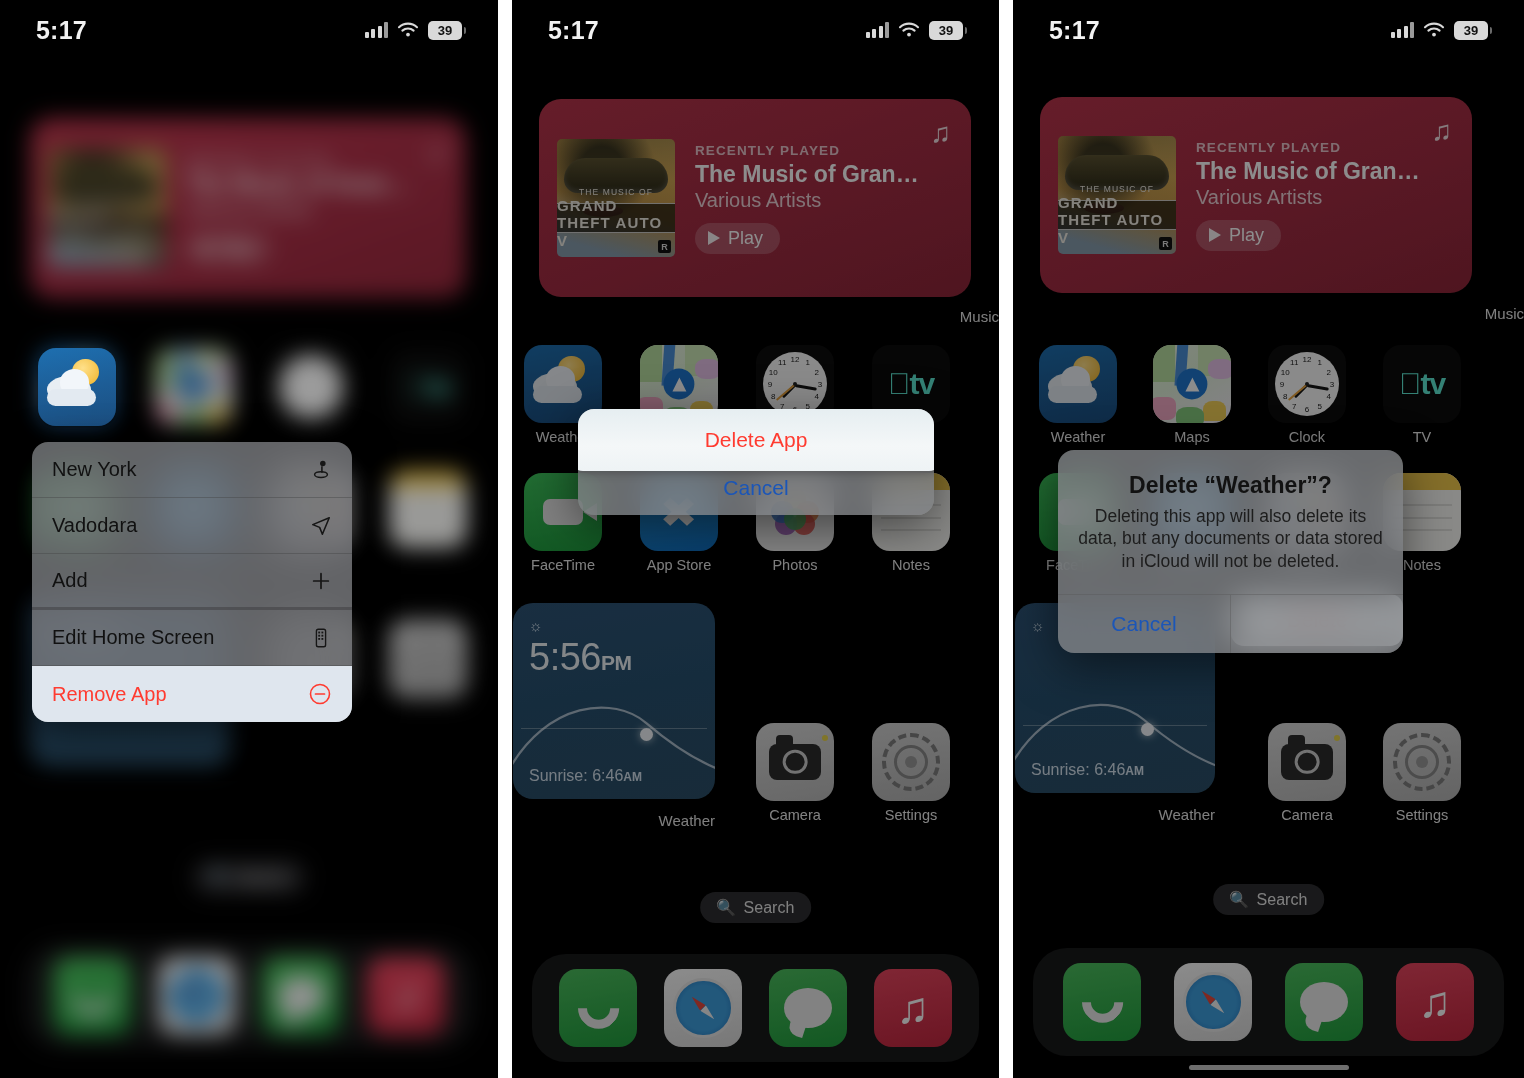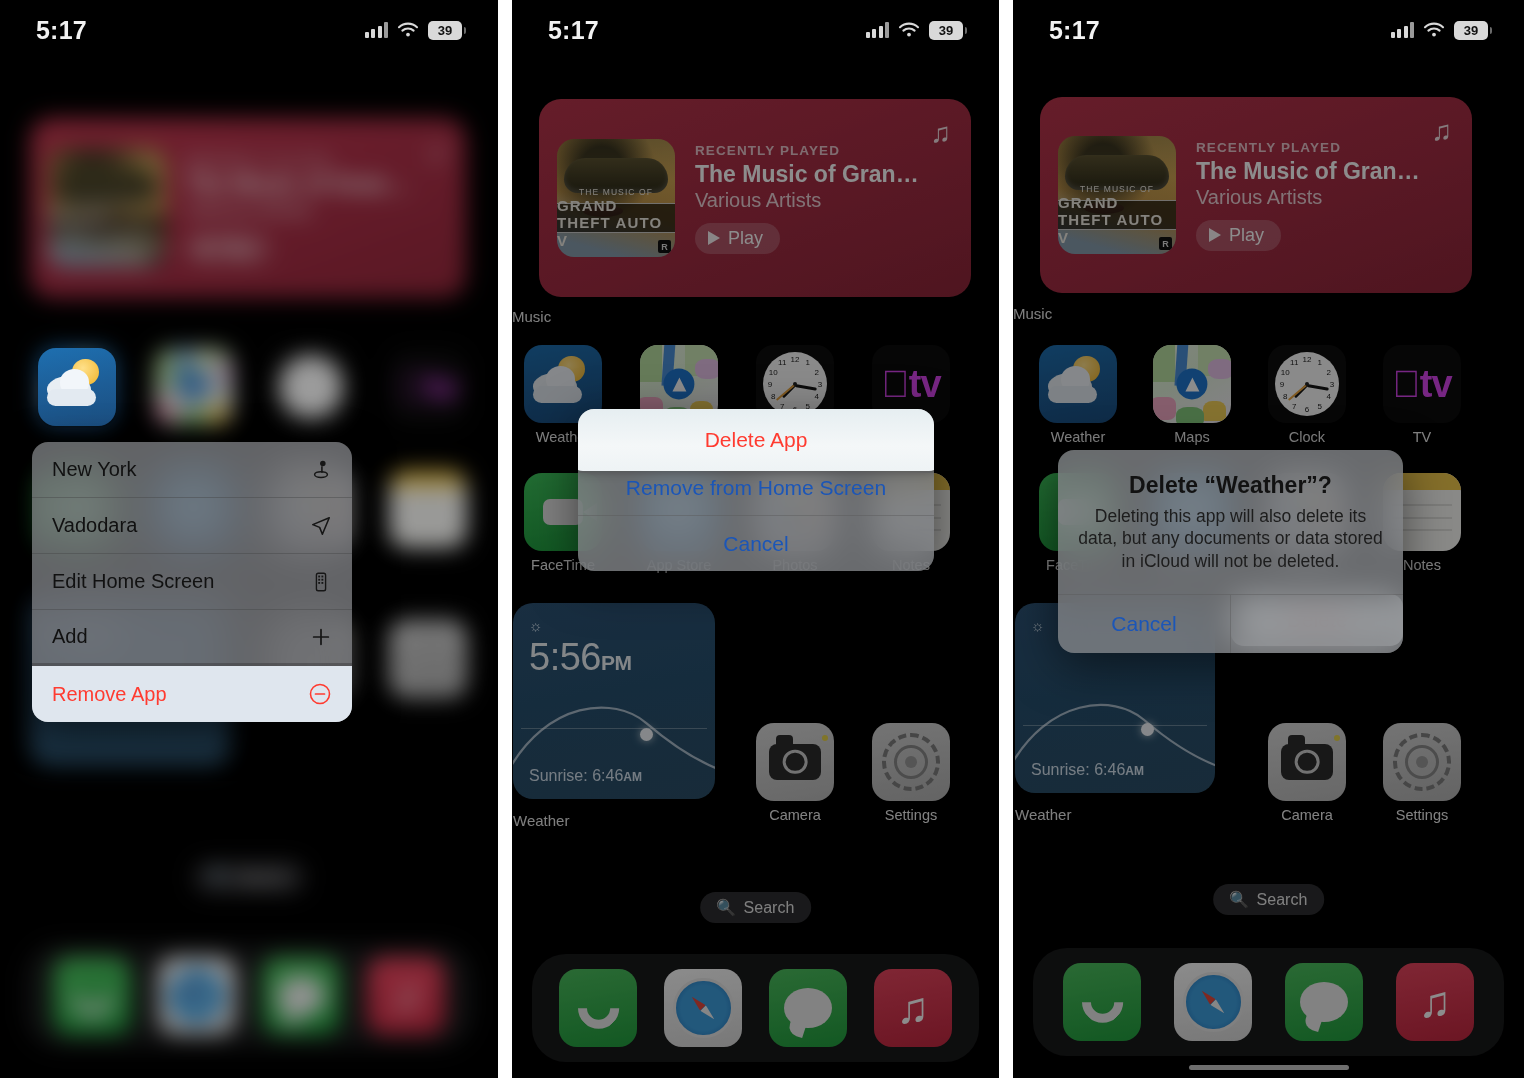--- a/index.html
+++ b/index.html
@@ -57,21 +57,21 @@
   .dim { filter: brightness(.55); }
 
   
   .music-widget {
     position: absolute; border-radius: 22px;
     background: linear-gradient(160deg, #b8344b 0%, #a32c43 55%, #8f2639 100%);
     overflow: hidden;
     display: flex; align-items: center; padding: 18px;
   }
   .art {
-    width: 118px; height: 118px; border-radius: 17px; flex-shrink: 0;
+    width: 118px; height: 118px; border-radius: 5px; flex-shrink: 0;
     background:
       linear-gradient(180deg, rgba(0,0,0,.25), rgba(0,0,0,.05) 35%),
       radial-gradient(circle at 38% 24%, #4a4328 0 18%, rgba(74,67,40,0) 46%),
       linear-gradient(195deg, #e8c26b 0%, #d8ab55 30%, #c99a4c 55%, #8fa6b8 88%);
       position: relative; overflow: hidden;
   }
   .art .shades {
     position: absolute; left: 6%; top: 16%; width: 88%; height: 30%;
     background: linear-gradient(180deg,#5c5331,#2d2a18);
     border-radius: 28px 28px 18px 18px;
@@ -103,21 +103,21 @@
   .m-play {
     margin-top: 11px; display: inline-flex; align-items: center; gap: 8px;
     background: rgba(255,255,255,.2); border-radius: 16px; padding: 5px 17px 5px 13px;
     color: #fff; font-size: 18px; font-weight: 500;
   }
   .m-play .tri {
     width: 0; height: 0; border-left: 12px solid rgba(255,255,255,.92);
     border-top: 7.5px solid transparent; border-bottom: 7.5px solid transparent;
   }
   .m-note { position: absolute; right: 20px; top: 18px; color: rgba(255,255,255,.85); font-size: 28px; }
-  .widget-label { position: absolute; color: #e6e6e6; font-size: 15px; text-align: left; }
+  .widget-label { position: absolute; color: #e6e6e6; font-size: 15px; text-align: right; }
 
   
   .app { position: absolute; width: 78px; text-align: center; }
   .app .ico {
     width: 78px; height: 78px; border-radius: 18px; position: relative; overflow: hidden;
     box-shadow: 0 1px 3px rgba(0,0,0,.5);
   }
   .app .lbl { margin-top: 7px; color: #ececec; font-size: 14.5px; line-height: 1.1; }
 
   
@@ -147,21 +147,21 @@
   .ic-clock { background: #0d0d0d; display:flex; align-items:center; justify-content:center; }
   .ic-clock .face { width: 82%; height: 82%; border-radius: 50%; background: #fbfbfb; position: relative; }
   .ic-clock .num { position: absolute; font-size: 8px; color:#222; font-weight:500; transform: translate(-50%,-50%); }
   .ic-clock .hh, .ic-clock .mh {
     position:absolute; left:50%; top:50%; transform-origin: 0 50%; height: 2.6px; background:#161616; border-radius:2px;
   }
   .ic-clock .sh { position:absolute; left:50%; top:50%; transform-origin: 0 50%; height: 1.6px; background:#e8a33d; border-radius:2px; }
   .ic-clock .pivot { position:absolute; left:50%; top:50%; width:4px;height:4px; margin:-2px 0 0 -2px; border-radius:50%; background:#222; }
 
   
-  .ic-tv { background:#0b0b0b; display:flex; align-items:center; justify-content:center; color:#d946ef; font-size:38px; font-weight:600; letter-spacing:-1px; }
+  .ic-tv { background:#0b0b0b; display:flex; align-items:center; justify-content:center; color:#5eead4; font-size:30px; font-weight:600; letter-spacing:-1px; }
 
   
   .ic-facetime { background: linear-gradient(170deg,#3ec45c,#1f9e3f); display:flex;align-items:center;justify-content:center; }
   .ic-facetime .cam { width:52%; height:34%; background:#e9e9e9; border-radius:7px; position:relative; }
   .ic-facetime .cam::after{ content:""; position:absolute; right:-14px; top:4px; width:0;height:0;
     border-top:9px solid transparent;border-bottom:9px solid transparent;border-right:14px solid #e9e9e9; }
 
   
   .ic-appstore { background: linear-gradient(170deg,#2aa3e8,#0f73c8); display:flex;align-items:center;justify-content:center; }
   .ic-appstore .a { color:#fff; font-size:42px; font-weight:300; transform: scaleX(1.1); }
@@ -444,44 +444,44 @@
               <path d="M13 8v7" stroke="#161616" stroke-width="1.7"></path>
               <ellipse cx="12" cy="17" rx="7" ry="3.2" fill="none" stroke="#161616" stroke-width="1.6"></ellipse>
             </svg>
         </span>
       </div>
       <div class="ctx-row">
         <span>Vadodara</span>
         <span class="ctx-ico">
           <svg width="22" height="22" viewBox="0 0 24 24">
               <path d="M21 3L3 10.5l7.5 3L13.5 21 21 3z" fill="none" stroke="#161616" stroke-width="1.7" stroke-linejoin="round"></path>
+            </svg>
+        </span>
+      </div>
+      <div class="ctx-row sep-strong">
+        <span>Add</span>
+        <span class="ctx-ico">
+          <svg width="22" height="22" viewBox="0 0 24 24">
+              <path d="M12 4v16M4 12h16" stroke="#161616" stroke-width="1.9" stroke-linecap="round"></path>
             </svg>
         </span>
       </div>
       <div class="ctx-row">
         <span>Edit Home Screen</span>
         <span class="ctx-ico">
           <svg width="22" height="22" viewBox="0 0 24 24">
               <rect x="7" y="2.5" width="10" height="19" rx="2" fill="none" stroke="#161616" stroke-width="1.5"></rect>
               <g fill="#161616">
                 <rect x="9" y="5" width="2" height="2"></rect>
                 <rect x="12.5" y="5" width="2" height="2"></rect>
                 <rect x="9" y="8.5" width="2" height="2"></rect>
                 <rect x="12.5" y="8.5" width="2" height="2"></rect>
                 <rect x="9" y="12" width="2" height="2"></rect>
                 <rect x="12.5" y="12" width="2" height="2"></rect>
               </g>
-            </svg>
-        </span>
-      </div>
-      <div class="ctx-row sep-strong">
-        <span>Add</span>
-        <span class="ctx-ico">
-          <svg width="22" height="22" viewBox="0 0 24 24">
-              <path d="M12 4v16M4 12h16" stroke="#161616" stroke-width="1.9" stroke-linecap="round"></path>
             </svg>
         </span>
       </div>
       <div class="ctx-row highlight">
         <span>Remove App</span>
         <span class="ctx-ico">
           <svg width="24" height="24" viewBox="0 0 24 24">
               <circle cx="12" cy="12" r="9.5" fill="none" stroke="#ff3b30" stroke-width="1.6"></circle>
               <path d="M7.5 12h9" stroke="#ff3b30" stroke-width="1.7" stroke-linecap="round"></path>
             </svg>
@@ -678,23 +678,20 @@
       </div>
     </div>
 
     <div class="alert" style="left:66px; top:409px; width:356px;">
       <div style="height:50px; position:relative;">
         <div class="btn-wide-highlight">
           <span>Delete App</span>
         </div>
       </div>
       <div class="alert-btn btn-normal">
-        <span>Remove from Home Screen</span>
-      </div>
-      <div class="alert-btn btn-normal">
         <span>Cancel</span>
       </div>
     </div>
 
     <div class="statusbar">
       <div class="sb-time">5:17</div>
       <div class="sb-right">
         <div class="bars">
             <i></i>
             <i></i>

